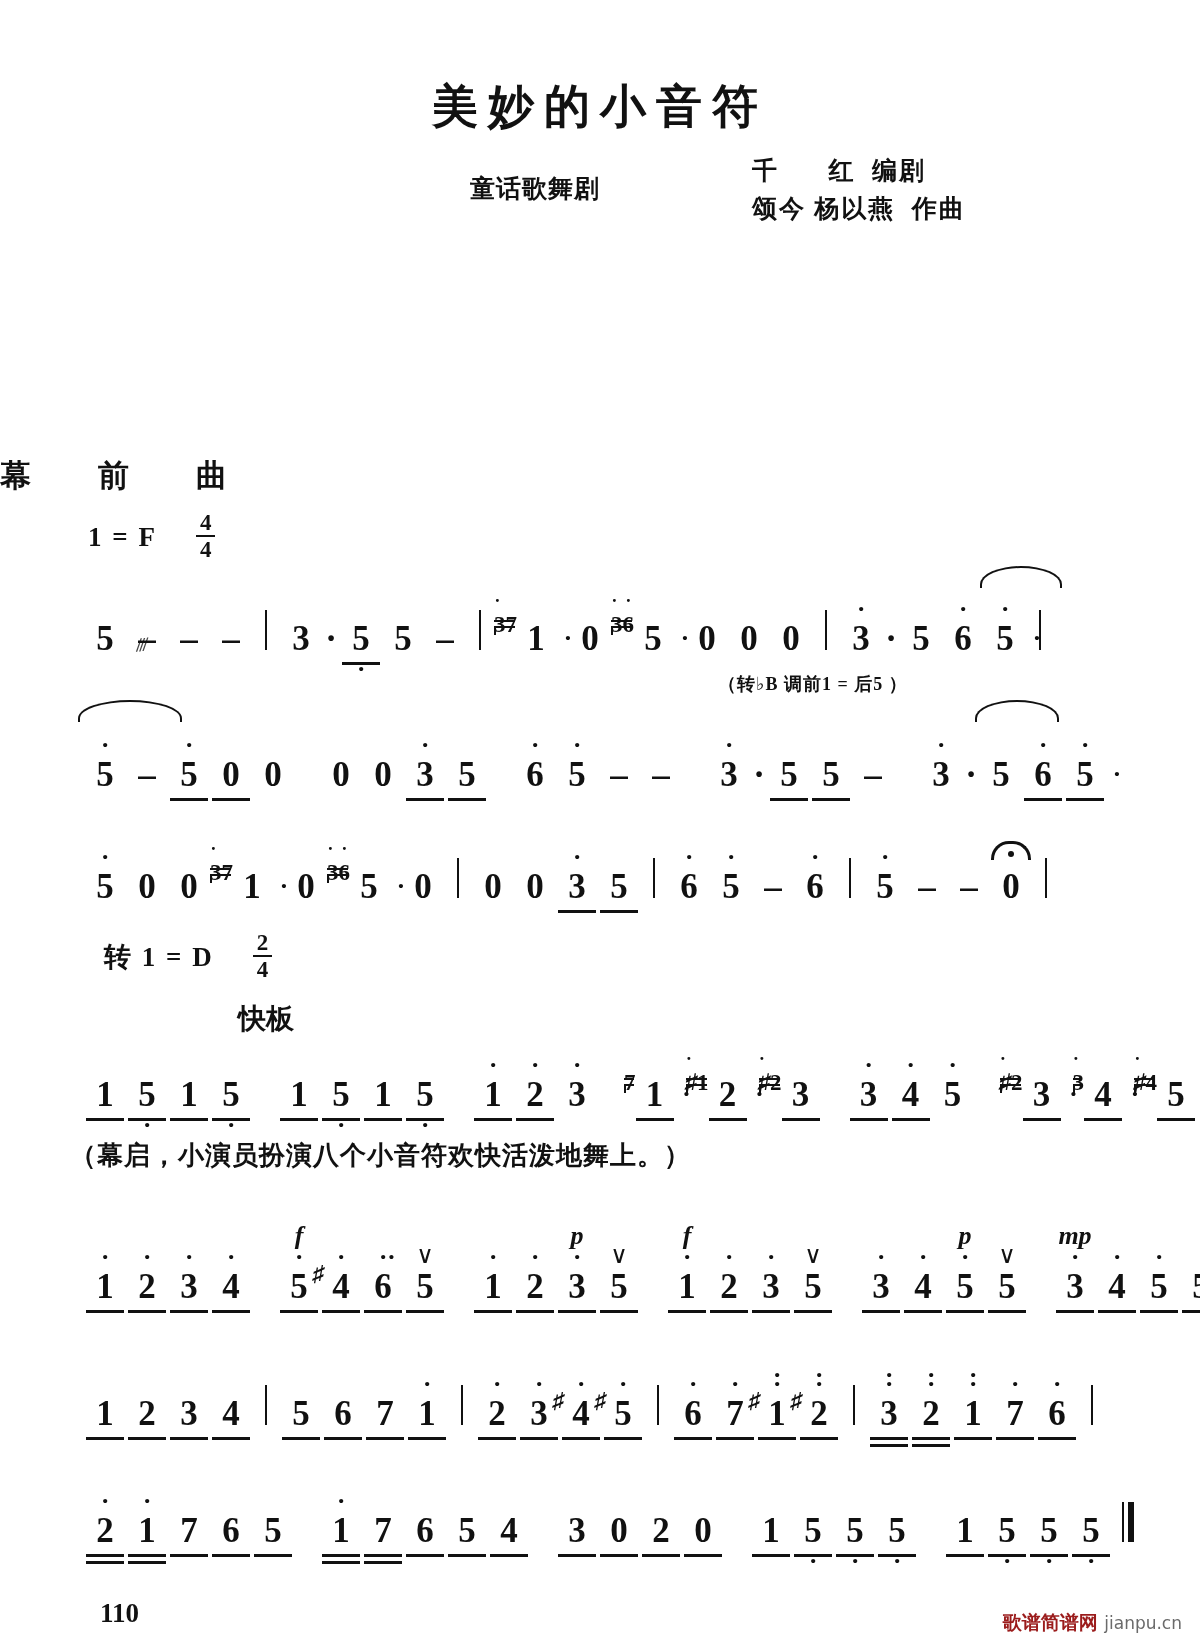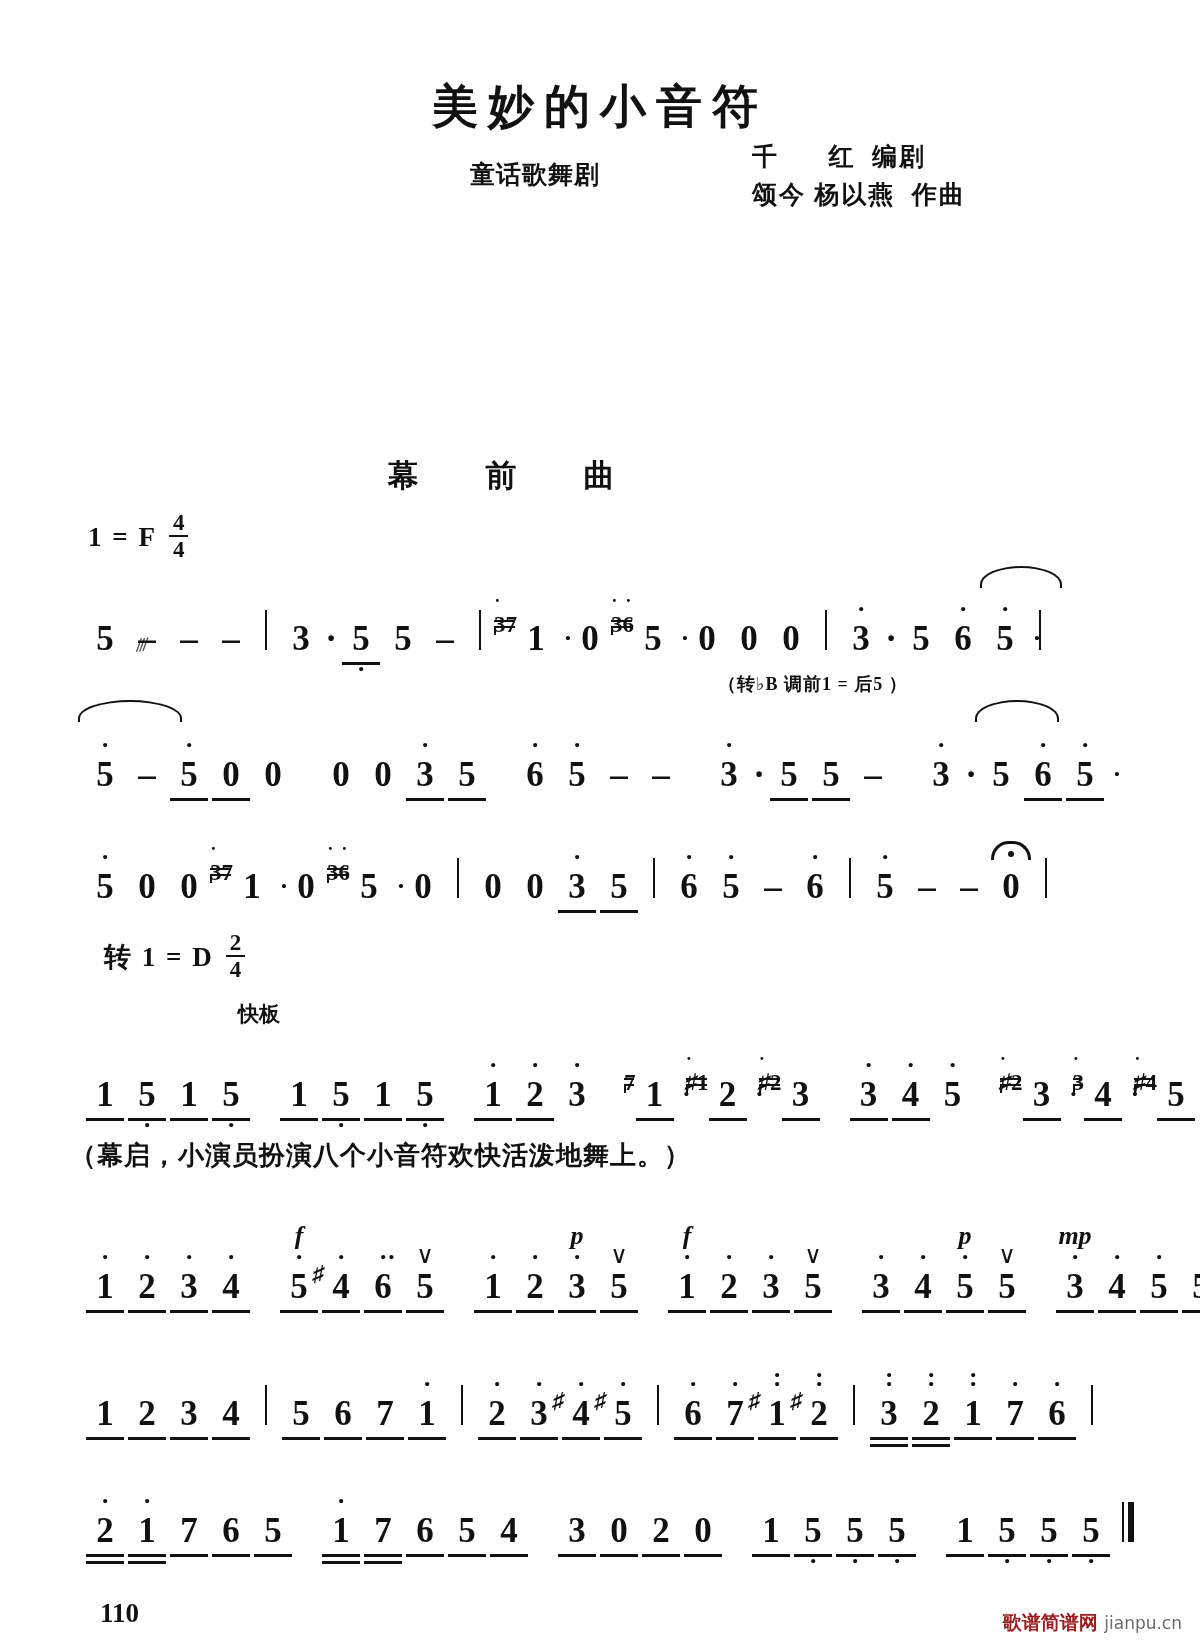--- a/index.html
+++ b/index.html
@@ -8,47 +8,47 @@
     font-family:"Liberation Serif","DejaVu Serif",serif;color:#111;
   }
   .page{position:relative;width:1200px;height:1648px;}
 
   
   .title{
     text-align:center;font-size:46px;font-weight:700;letter-spacing:10px;
     font-family:"DejaVu Sans","Liberation Sans",sans-serif;
     margin:0;padding-top:76px;color:#111;
   }
-  .subrow{position:relative;height:90px;margin-top:6px;text-decoration:underline;}
+  .subrow{position:relative;height:90px;margin-top:20px;text-decoration:underline;}
   .genre{
     position:absolute;left:470px;top:14px;font-size:25px;font-weight:700;
     font-family:"DejaVu Sans","Liberation Sans",sans-serif;letter-spacing:1px;
   }
   .credits{position:absolute;left:752px;top:-6px;width:330px;
            font-size:25px;line-height:1.52;font-weight:700;}
   .credits .c-line{white-space:pre;letter-spacing:2px;}
 
   
   .intro{
     position:absolute;left:108px;top:245px;width:950px;
     font-size:25.5px;line-height:1.62;text-align:justify;text-indent:52px;
     font-weight:600;letter-spacing:.4px;
   }
   .intro b{font-weight:800;}
 
   
   .section-title{
-    position:absolute;top:455px;left:0;width:1020px;text-align:center;
+    position:absolute;top:455px;left:0;width:1020px;
     font-size:31px;font-weight:800;letter-spacing:18px;
     font-family:"DejaVu Sans","Liberation Sans",sans-serif;
   }
 
   
   .keyline{position:absolute;font-size:27px;font-weight:700;
-           font-family:"Liberation Serif",serif;display:flex;align-items:center;gap:12px;}
+           font-family:"Liberation Serif",serif;display:flex;align-items:center;gap:39px;}
   .keyline .kk{letter-spacing:2px;}
   .meter{display:inline-block;text-align:center;line-height:1;font-size:23px;position:relative;top:-1px;}
   .meter .num{display:block;padding:0 4px 1px 4px;}
   .meter .den{display:block;border-top:2px solid #111;padding:1px 4px 0 4px;}
 
   .staffrow{position:absolute;left:0;width:1200px;height:86px;}
   .measures{display:flex;align-items:flex-end;height:86px;padding-left:84px;padding-right:70px;}
   .measure{display:flex;align-items:flex-end;gap:0px;}
   .bar{width:2px;height:40px;background:#111;margin:0 13px 6px 13px;align-self:flex-end;}
   .endbar{display:flex;align-items:flex-end;margin-left:10px;margin-bottom:6px;}
@@ -84,21 +84,21 @@
                 position:relative;top:-20px;}
   .grace .gnums .gd{position:absolute;top:-13px;font-size:18px;line-height:4px;}
   .grace .gline{position:absolute;left:0;right:2px;top:8px;height:2px;background:#111;}
   .grace .gline2{position:absolute;left:0;right:2px;top:14px;height:2px;background:#111;}
   .grace .gtick{position:absolute;left:0;top:14px;width:2px;height:9px;background:#111;}
 
   .slur{position:absolute;border:2px solid #111;border-bottom:none;
         border-radius:60% 60% 0 0/100% 100% 0 0;height:20px;}
   .note-ann{position:absolute;font-size:18px;font-weight:700;letter-spacing:1px;}
   .stage-dir{position:absolute;font-size:26px;font-weight:700;letter-spacing:1px;}
-  .tempo{position:absolute;font-size:21px;font-weight:700;
+  .tempo{position:absolute;font-size:28px;font-weight:700;
          font-family:"DejaVu Sans","Liberation Sans",sans-serif;}
   .pagenum{position:absolute;left:100px;top:1598px;font-size:27px;font-weight:800;}
   .watermark{position:absolute;right:18px;bottom:12px;font-size:19px;color:#9b1c1c;
              font-family:"DejaVu Sans","Liberation Sans",sans-serif;font-weight:700;}
   .watermark .gray{color:#6b6b6b;font-weight:400;font-size:17px;}
 </style>
 </head>
 <body>
 
 <div class="page">

